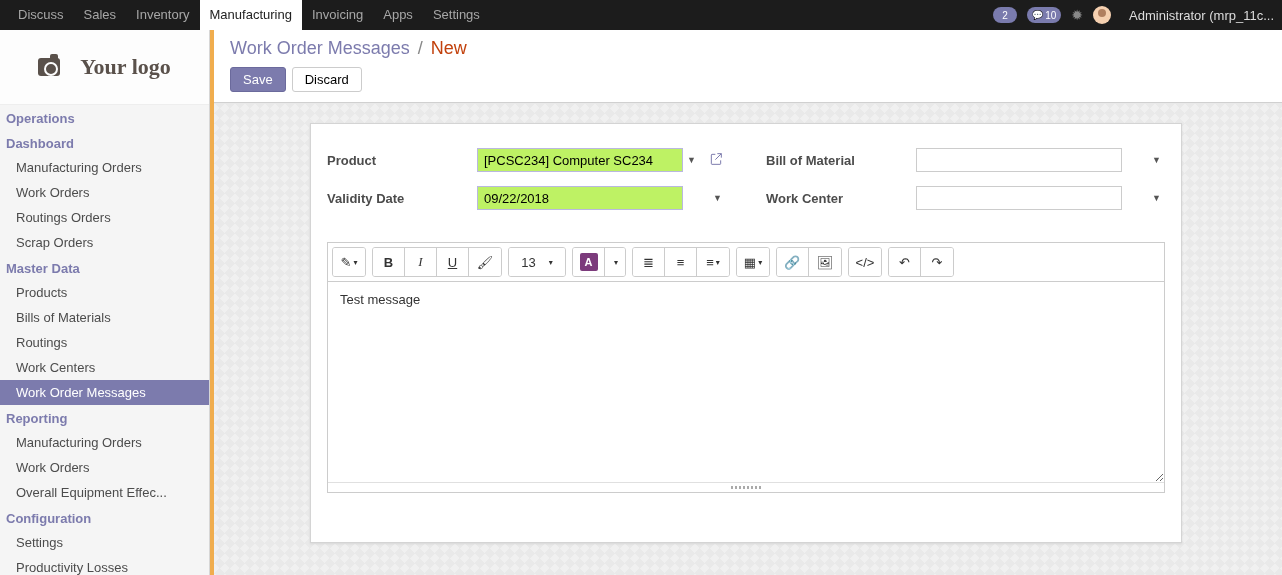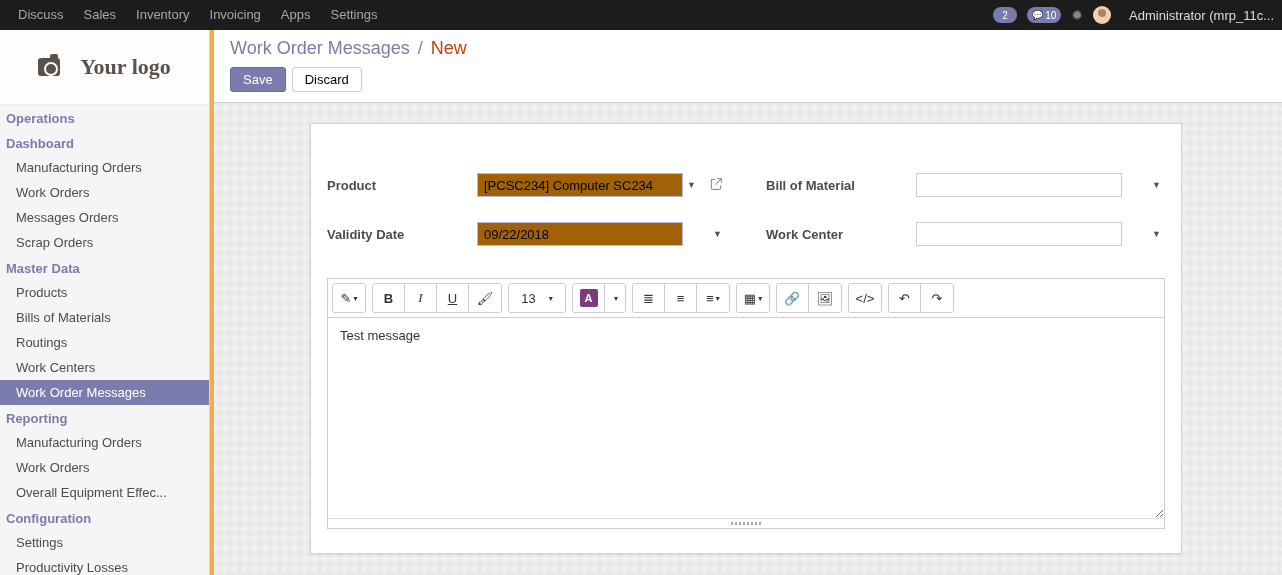--- a/index.html
+++ b/index.html
@@ -50,24 +50,24 @@
               background-image:
                 linear-gradient(45deg, #e9e9e9 25%, transparent 25%),
                 linear-gradient(-45deg, #e9e9e9 25%, transparent 25%),
                 linear-gradient(45deg, transparent 75%, #e9e9e9 75%),
                 linear-gradient(-45deg, transparent 75%, #e9e9e9 75%);
               background-size: 10px 10px;
               border-top: 1px solid #d0d0d0; }
   .sheet { background: #fff; border: 1px solid #d4d4d4; box-shadow: 0 1px 2px rgba(0,0,0,0.08); min-height: 420px; padding: 24px 16px; }
   .form-cols { display: flex; gap: 40px; margin-bottom: 18px; }
   .col { flex: 1; }
-  .field-row { display: flex; align-items: center; margin-bottom: 14px; margin-top: 25px; }
+  .field-row { display: flex; align-items: center; margin-bottom: 14px; }
   .field-row label { width: 150px; font-weight: bold; color: #4c4c4c; font-size: 13px; }
   .m2o { flex: 1; display: flex; align-items: center; gap: 6px; }
-  .m2o-input { flex: 1; height: 24px; background: #a16207; border: 1px solid #b9b8df; padding: 0 22px 0 6px; font-size: 13px; position: relative; }
+  .m2o-input { flex: 1; height: 24px; background: #bef264; border: 1px solid #b9b8df; padding: 0 22px 0 6px; font-size: 13px; position: relative; }
   .m2o-wrap { flex: 1; position: relative; }
   .m2o-caret { position: absolute; right: 4px; top: 50%; transform: translateY(-50%); font-size: 9px; color: #555; pointer-events: none; }
   .m2o-plain { background: #fff; border: 1px solid #ccc; }
   .ext-link { color: #7c7bad; cursor: pointer; font-size: 14px; padding: 0 2px; }
   .ext-link svg { width: 16px; height: 16px; stroke: #7c7bad; fill: none; stroke-width: 1.5; }
 
   
   .editor { border: 1px solid #ccc; }
   .toolbar { border-bottom: 1px solid #ccc; padding: 4px; display: flex; gap: 6px; align-items: center; background: #fff; }
   .btn-group { display: flex; border: 1px solid #ccc; border-radius: 3px; overflow: hidden; }
@@ -82,20 +82,21 @@
 
 </style>
 </head>
 <body>
 
 <div class="navbar">
   <div class="nav-items" id="nav-items">
       <div class="nav-item">Discuss</div>
       <div class="nav-item">Sales</div>
       <div class="nav-item">Inventory</div>
+      <div class="nav-item active">Manufacturing</div>
       <div class="nav-item">Invoicing</div>
       <div class="nav-item">Apps</div>
       <div class="nav-item">Settings</div>
     </div>
   <div class="spacer"></div>
   <div class="right">
     <span class="pill">2</span>
     <span class="pill msg">10</span>
     <span class="bug-glyph">✹</span>
     <span class="avatar"></span>
@@ -110,21 +111,21 @@
       <div class="logo-text">
           <span class="logo-cam"></span>
           <span>Your logo</span>
         </div>
     </div>
     <div id="sidebar-sections">
         <div class="side-section-title">Operations</div>
         <div class="side-section-title">Dashboard</div>
         <div class="side-item">Manufacturing Orders</div>
         <div class="side-item">Work Orders</div>
-        <div class="side-item">Messages Orders</div>
+        <div class="side-item">Routings Orders</div>
         <div class="side-item">Scrap Orders</div>
         <div class="side-section-title">Master Data</div>
         <div class="side-item">Products</div>
         <div class="side-item">Bills of Materials</div>
         <div class="side-item">Routings</div>
         <div class="side-item">Work Centers</div>
         <div class="side-item active">Work Order Messages</div>
         <div class="side-section-title">Reporting</div>
         <div class="side-item">Manufacturing Orders</div>
         <div class="side-item">Work Orders</div>

